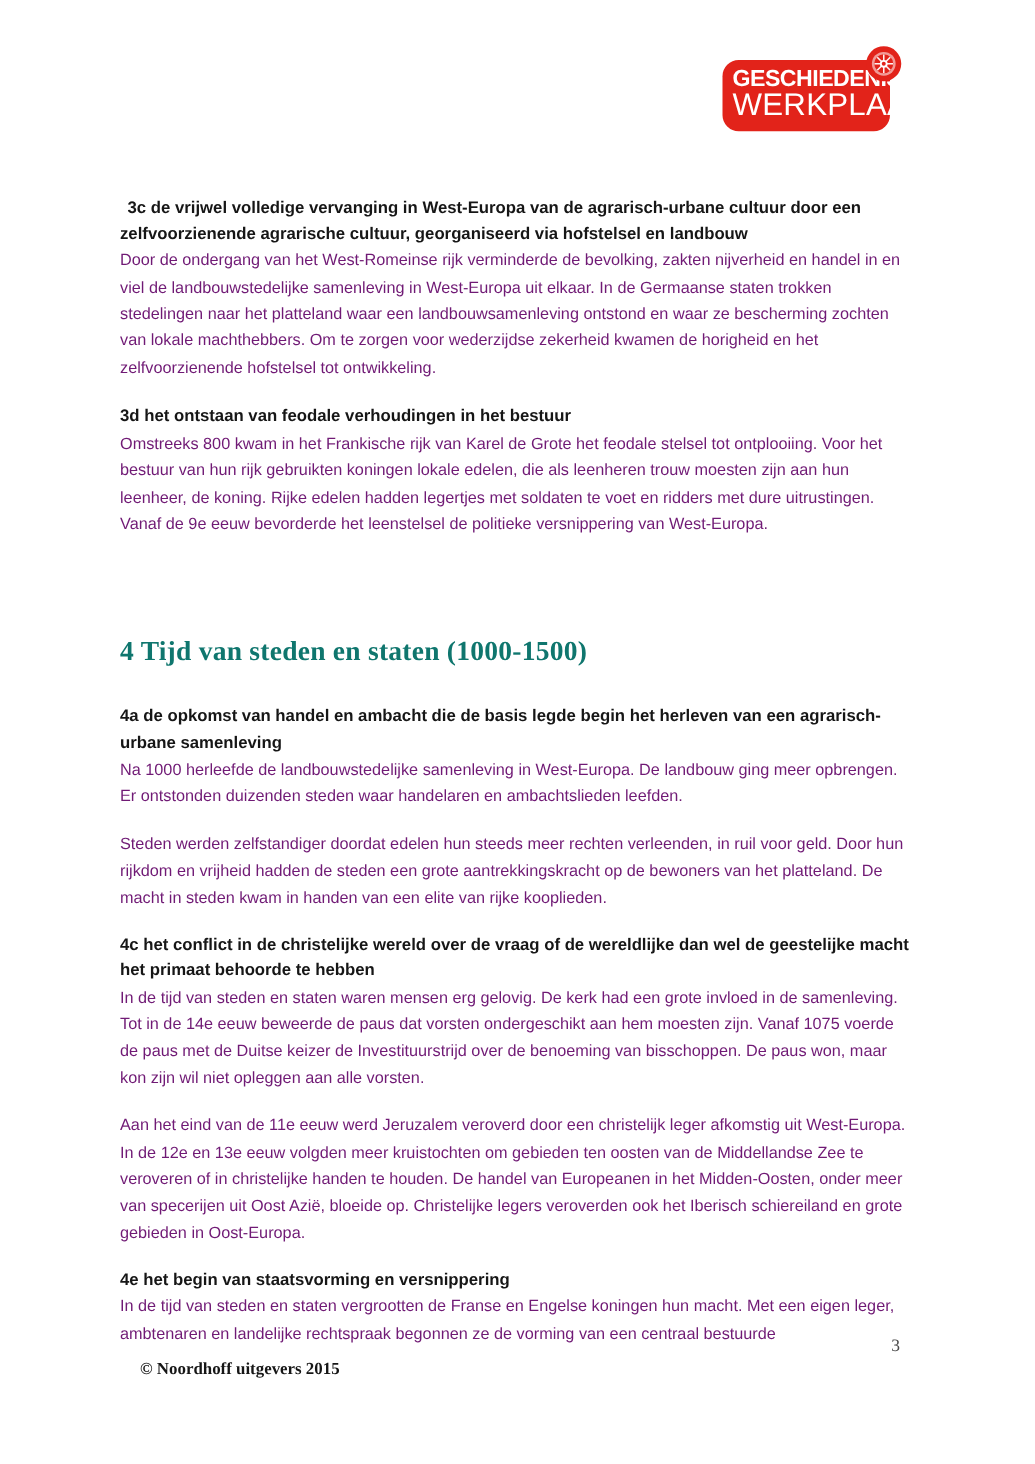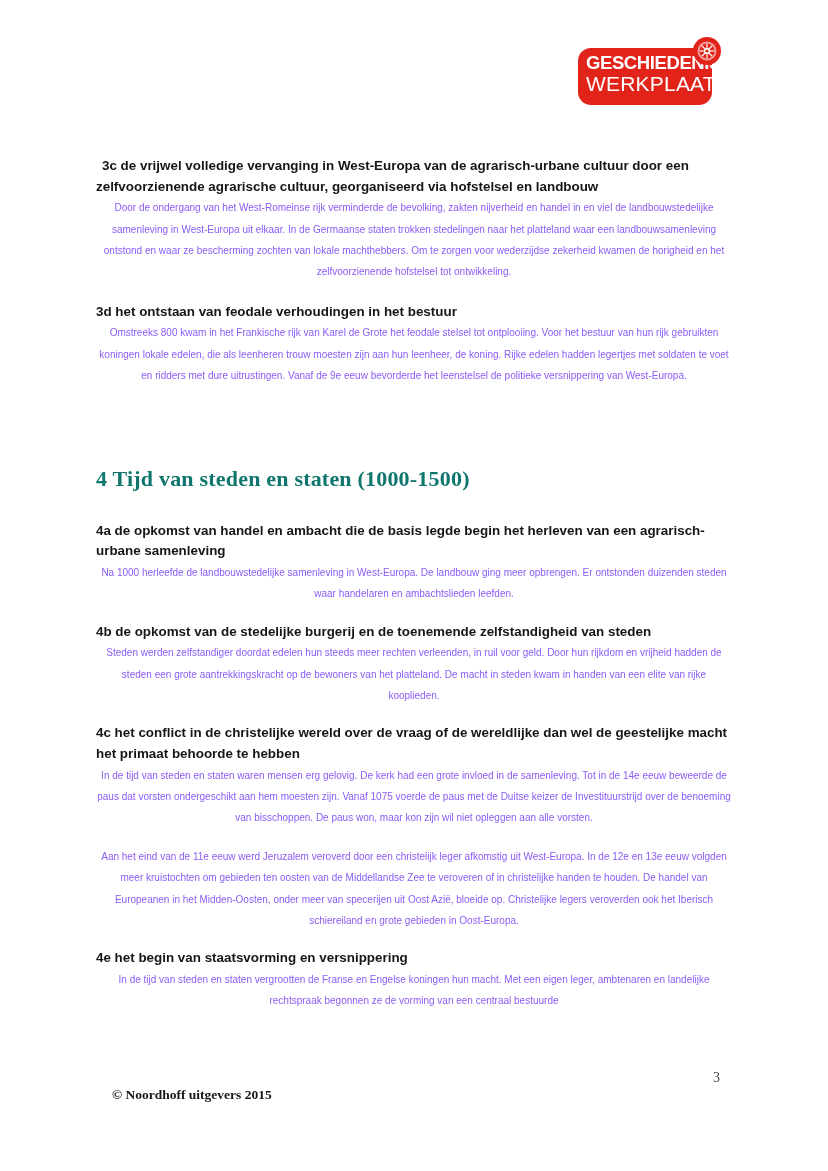--- a/index.html
+++ b/index.html
@@ -47,21 +47,21 @@
     white-space: nowrap;
   }
   .logo-line2 {
     position: absolute;
     left: 14px;
     top: 40px;
     width: 120px;
     color: #ffffff;
     font-family: "Liberation Sans", sans-serif;
     font-weight: normal;
-    font-size: 21px;
+    font-size: 25px;
     letter-spacing: 0.2px;
     line-height: 20px;
     white-space: nowrap;
   }
   .logo-emblem {
     position: absolute;
     left: 120px;
     top: 2px;
     width: 30px;
     height: 30px;
@@ -82,25 +82,25 @@
     color: #161616;
     margin: 0;
     text-align: left;
   }
   .blk-head.indented {
     text-indent: 6px;
   }
   .blk-body {
     font-family: "Liberation Sans", sans-serif;
     font-weight: normal;
-    font-size: 10px;
+    font-size: 13px;
     line-height: 21.4px;
-    color: #8b5cf6;
-    margin: 0;
-    text-align: center;
+    color: #701a75;
+    margin: 0;
+    text-align: left;
   }
   .section-title {
     font-family: "Liberation Serif", serif;
     font-weight: bold;
     font-size: 22px;
     line-height: 28px;
     color: #0f766e;
     margin: 0;
     letter-spacing: 0.2px;
   }
@@ -172,21 +172,20 @@
 
     <h1 class="section-title">4 Tijd van steden en staten (1000-1500)</h1>
 
     <div class="gap-chapter-after"></div>
 
     <p class="blk-head">4a de opkomst van handel en ambacht die de basis legde begin het herleven van een agrarisch-urbane samenleving</p>
     <p class="blk-body">Na 1000 herleefde de landbouwstedelijke samenleving in West-Europa. De landbouw ging meer opbrengen. Er ontstonden duizenden steden waar handelaren en ambachtslieden leefden.</p>
 
     <div class="gap-sm"></div>
 
-    <p class="blk-head">4b de opkomst van de stedelijke burgerij en de toenemende zelfstandigheid van steden</p>
     <p class="blk-body">Steden werden zelfstandiger doordat edelen hun steeds meer rechten verleenden, in ruil voor geld. Door hun rijkdom en vrijheid hadden de steden een grote aantrekkingskracht op de bewoners van het platteland. De macht in steden kwam in handen van een elite van rijke kooplieden.</p>
 
     <div class="gap-sm"></div>
 
     <p class="blk-head">4c het conflict in de christelijke wereld over de vraag of de wereldlijke dan wel de geestelijke macht het primaat behoorde te hebben</p>
     <p class="blk-body">In de tijd van steden en staten waren mensen erg gelovig. De kerk had een grote invloed in de samenleving. Tot in de 14e eeuw beweerde de paus dat vorsten ondergeschikt aan hem moesten zijn. Vanaf 1075 voerde de paus met de Duitse keizer de Investituurstrijd over de benoeming van bisschoppen. De paus won, maar kon zijn wil niet opleggen aan alle vorsten.</p>
 
     <div class="gap-sm"></div>
 
     <p class="blk-body">Aan het eind van de 11e eeuw werd Jeruzalem veroverd door een christelijk leger afkomstig uit West-Europa. In de 12e en 13e eeuw volgden meer kruistochten om gebieden ten oosten van de Middellandse Zee te veroveren of in christelijke handen te houden. De handel van Europeanen in het Midden-Oosten, onder meer van specerijen uit Oost Azië, bloeide op. Christelijke legers veroverden ook het Iberisch schiereiland en grote gebieden in Oost-Europa.</p>

